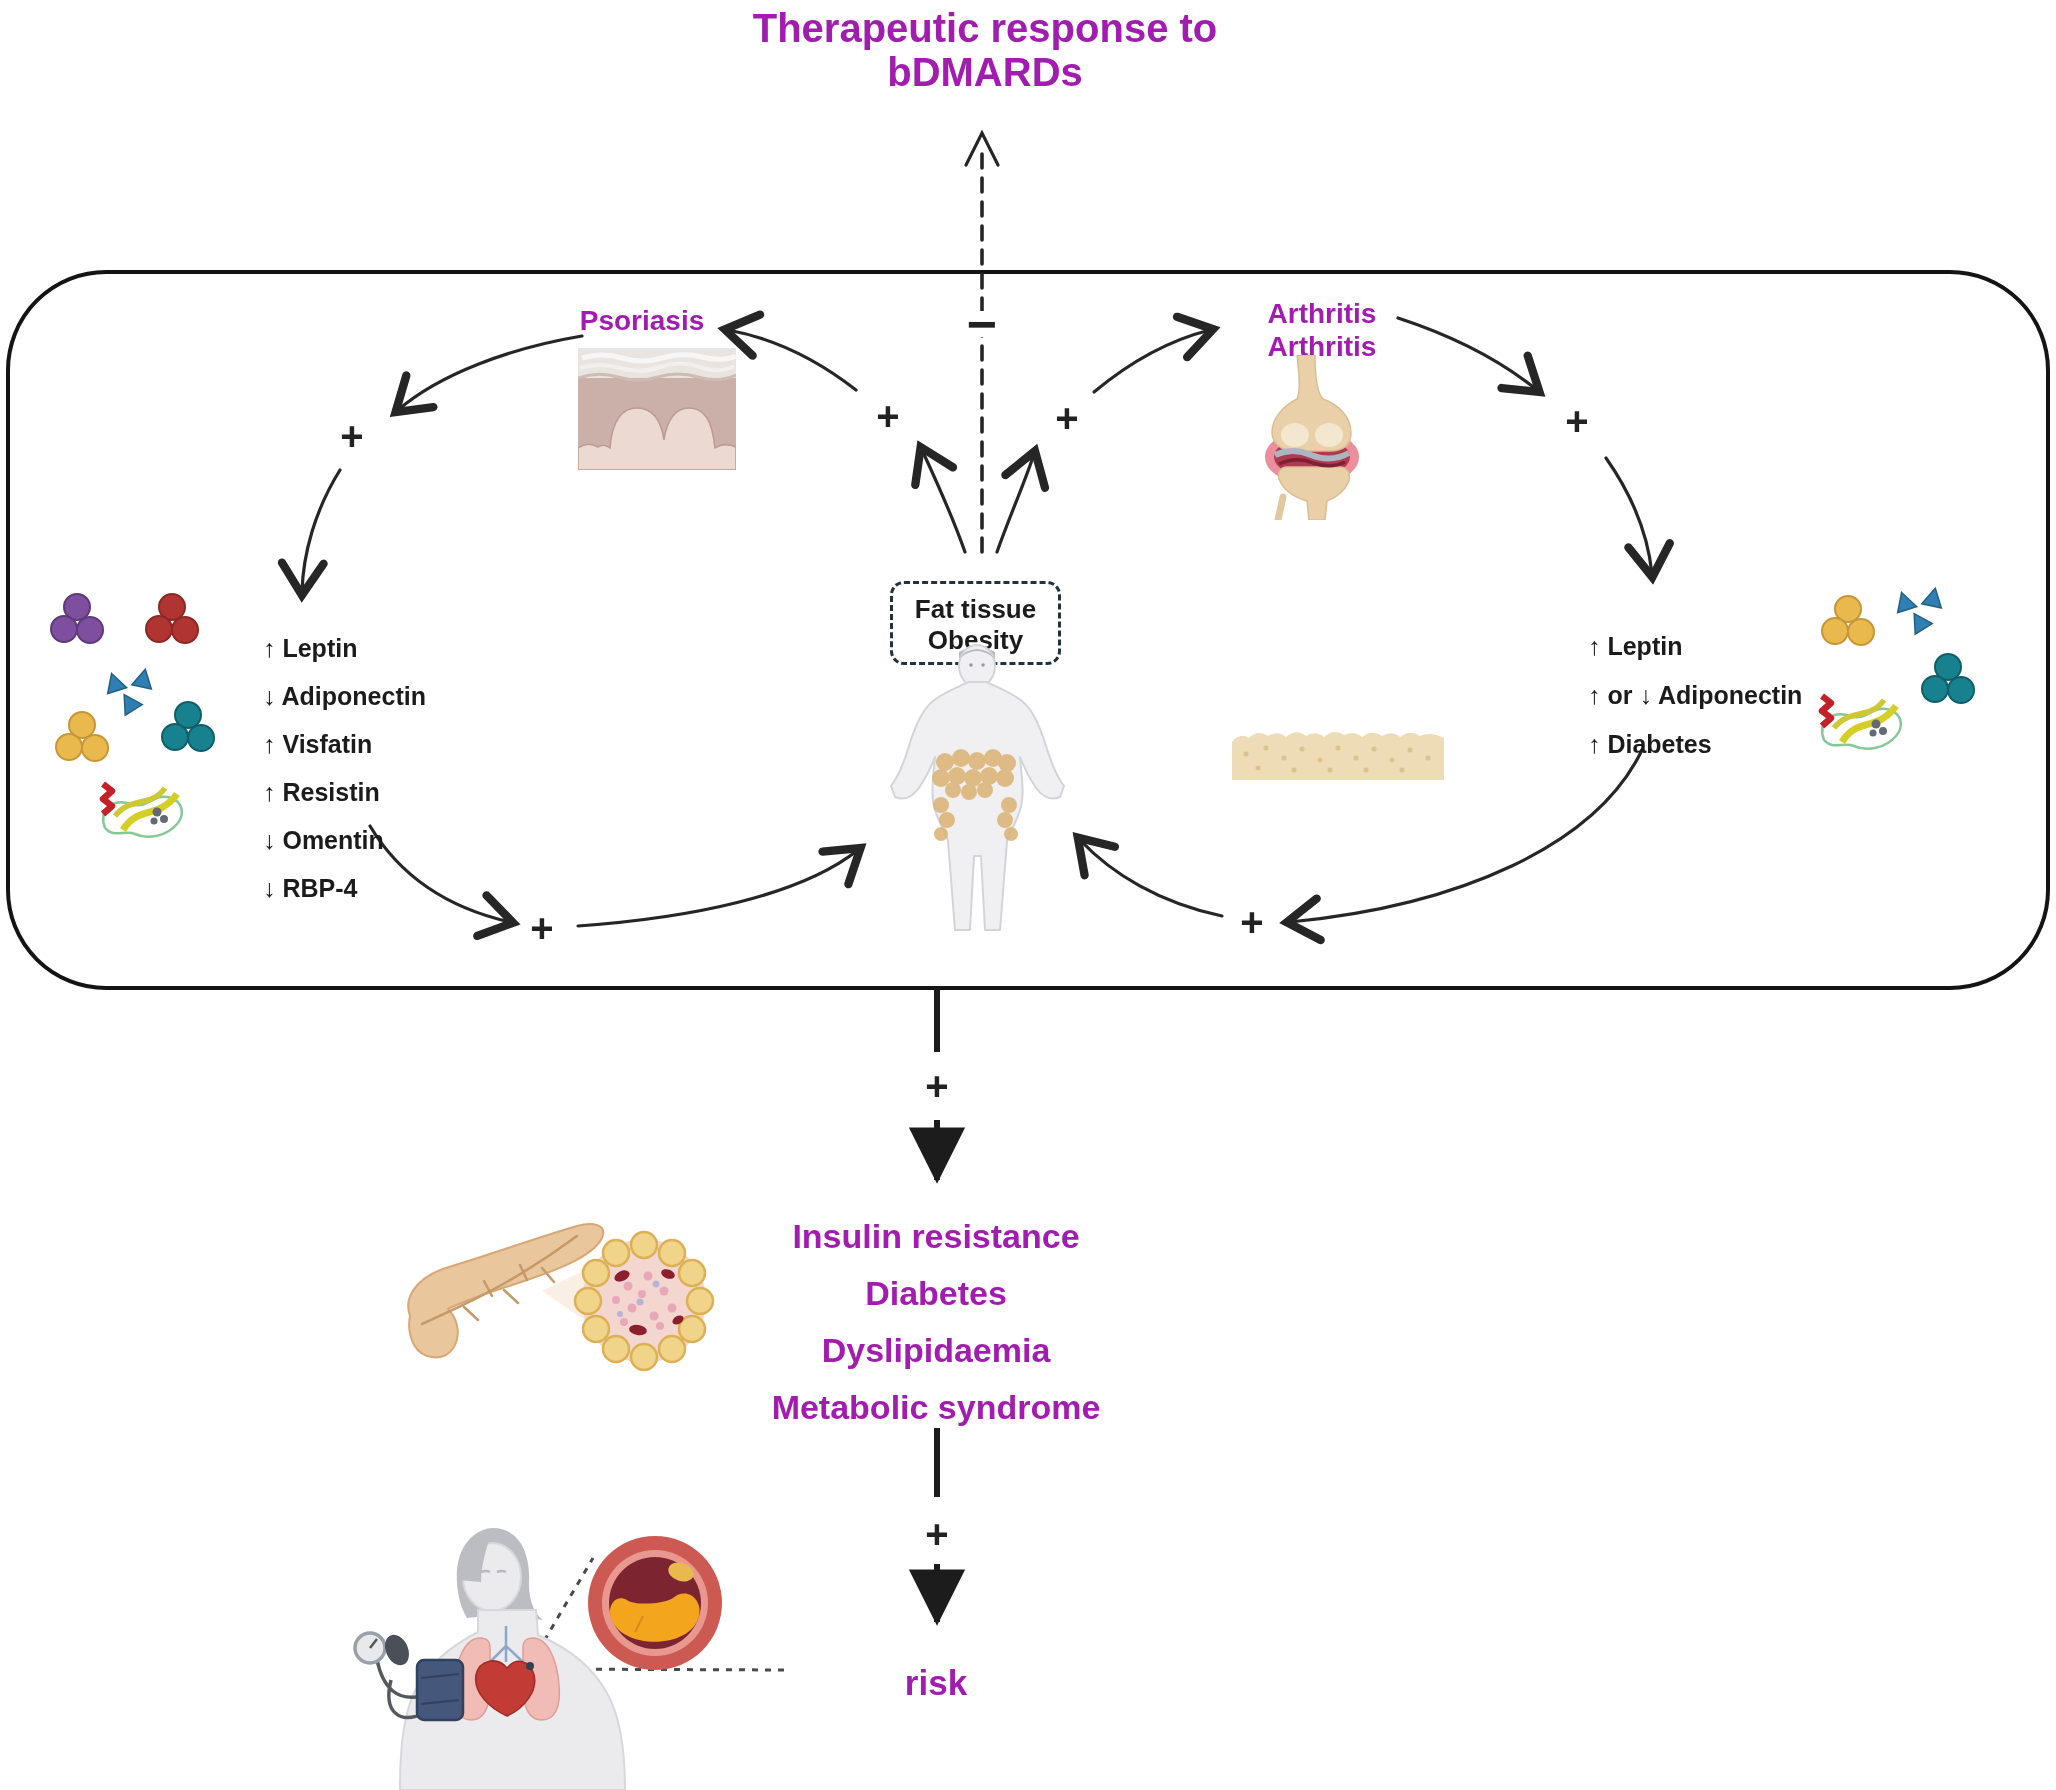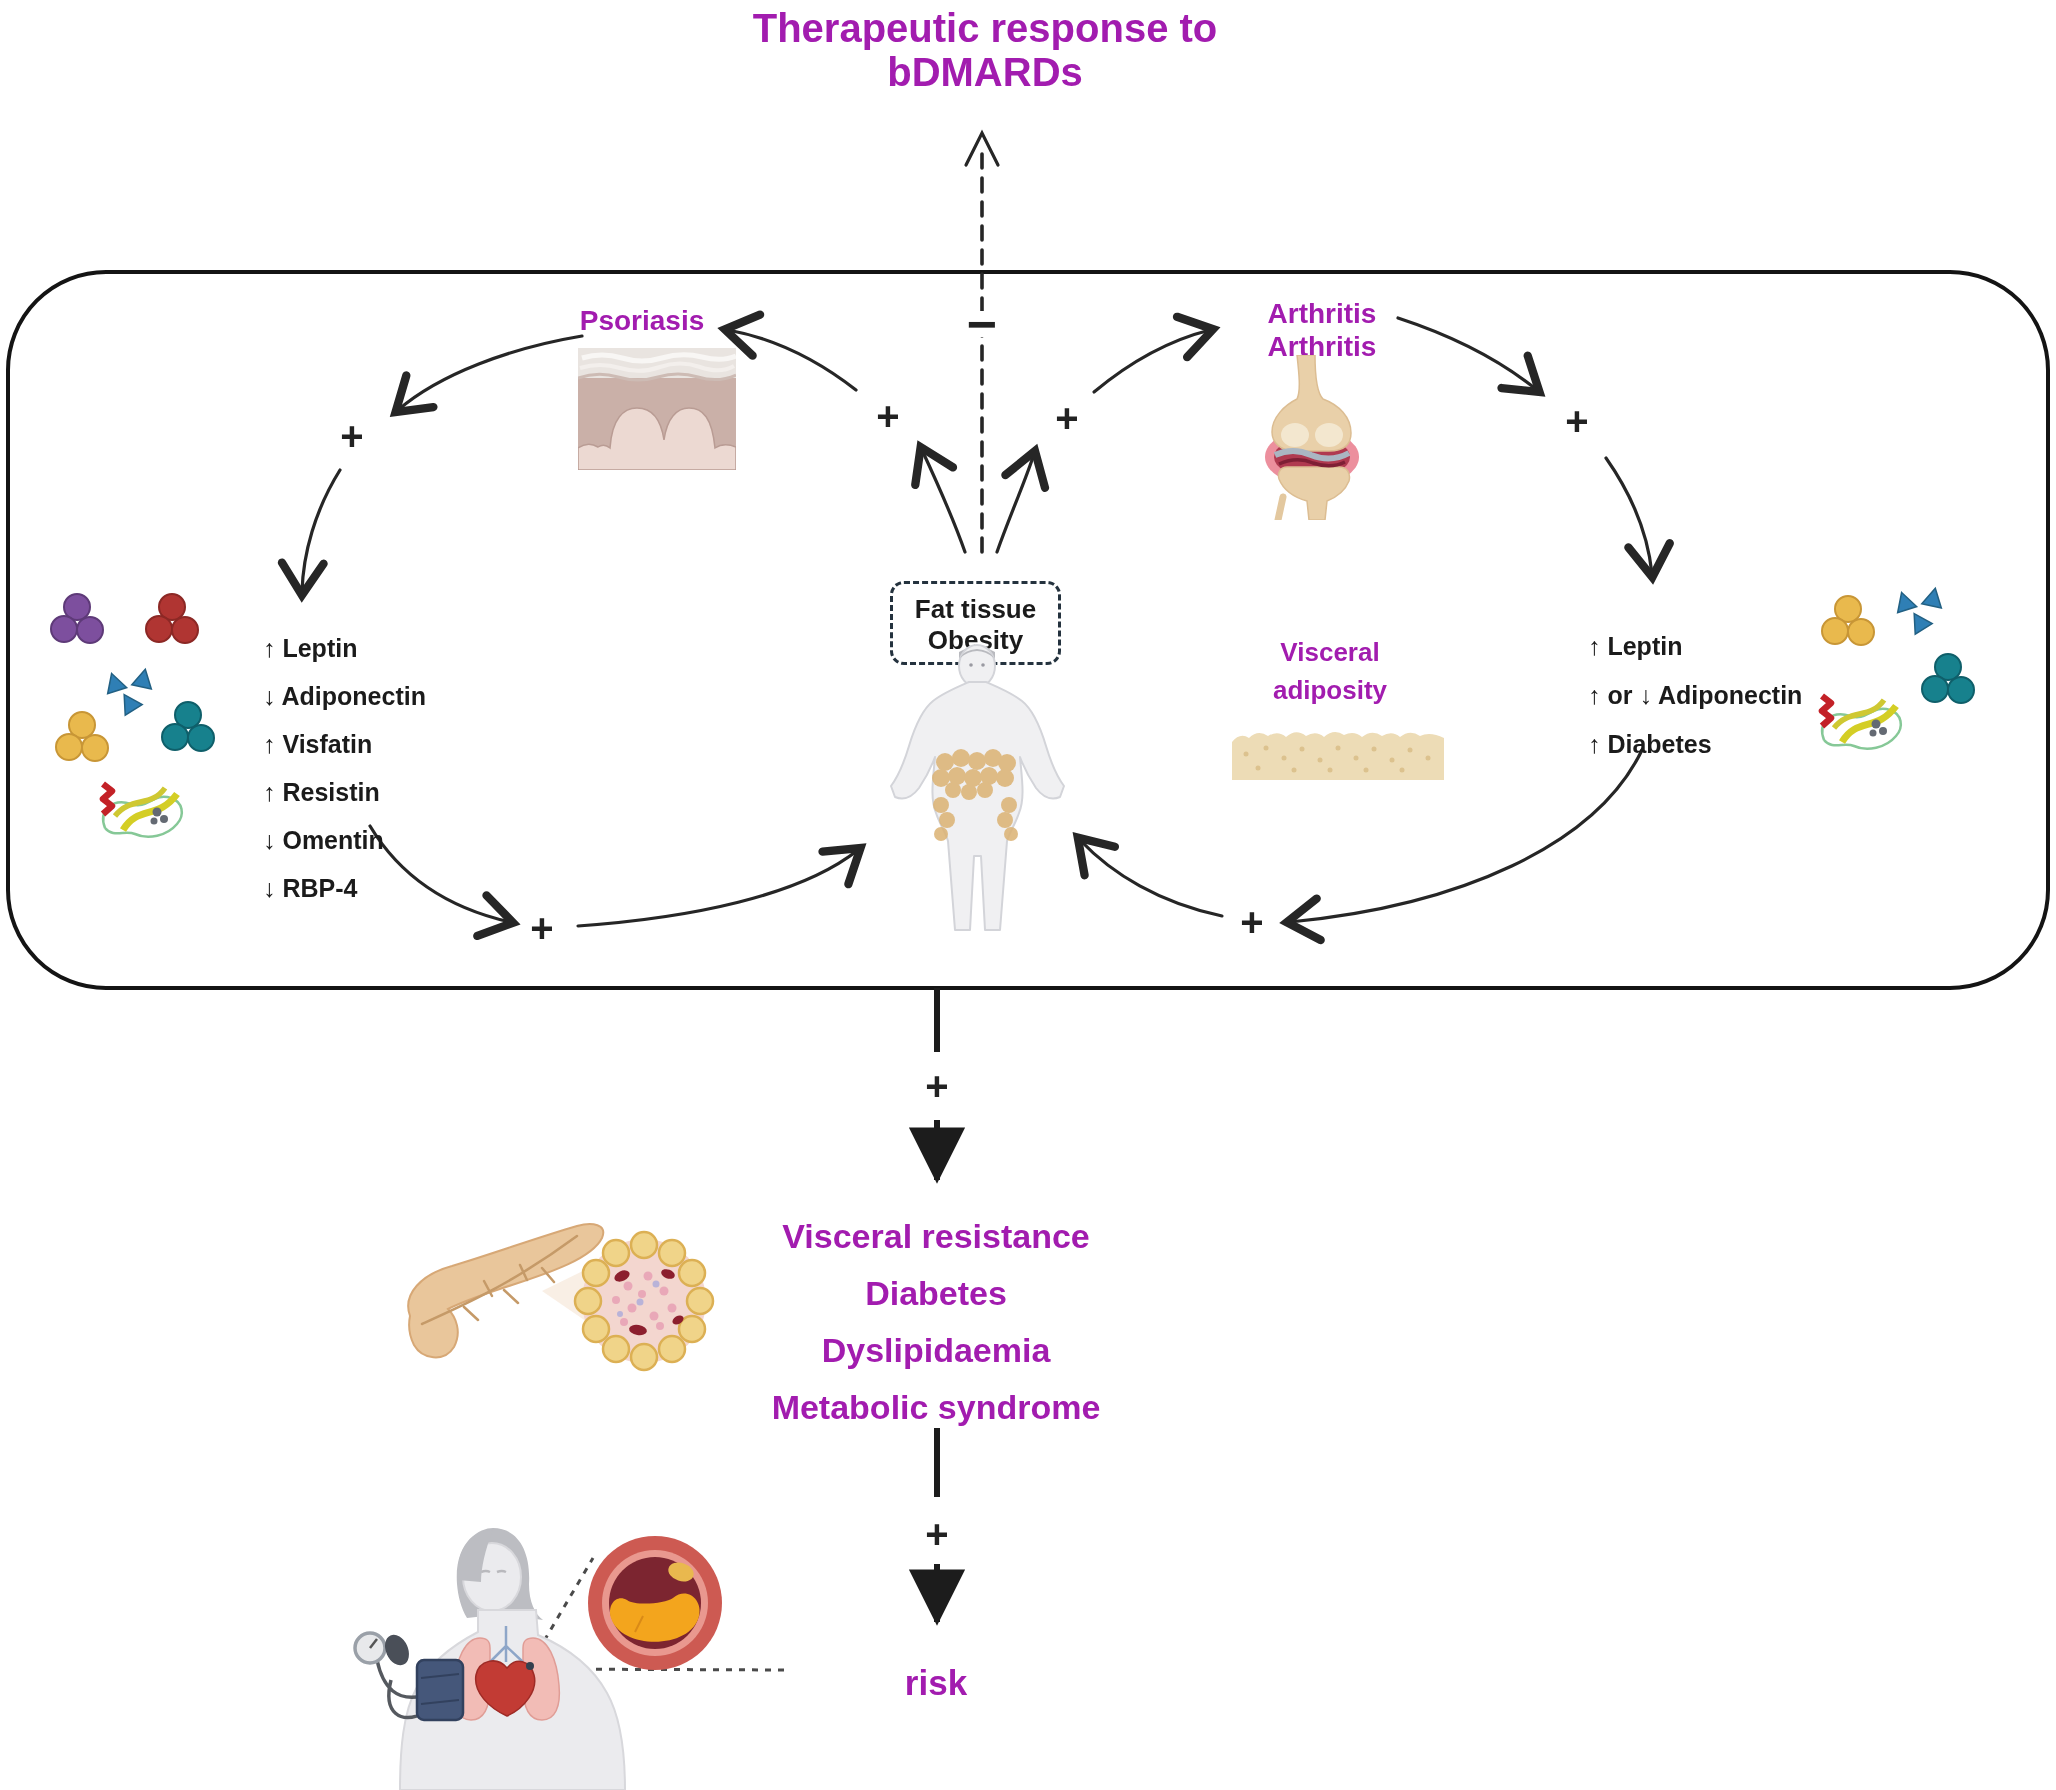--- a/index.html
+++ b/index.html
@@ -99,42 +99,38 @@
   <div class="abs lbl node" style="left:1222px;top:297px;width:200px;">
     <div>Arthritis</div>
     <div>Arthritis</div>
   </div>
 
   <div class="abs fatbox" style="left:890px;top:555px;width:165px;height:68px;">
     <div>Fat tissue</div>
     <div>Obesity</div>
   </div>
 
-  <div class="abs lbl" style="left:1230px;top:633px;width:200px;font-size:26px;line-height:38px;">
-    <div>Visceral</div>
-    <div>adiposity</div>
-  </div>
 
   <div class="abs adipo" style="left:263px;top:616px;">
       <div>↑ Leptin</div>
       <div>↓ Adiponectin</div>
       <div>↑ Visfatin</div>
       <div>↑ Resistin</div>
       <div>↓ Omentin</div>
       <div>↓ RBP-4</div>
     </div>
 
   <div class="abs adipo right" style="left:1588px;top:614px;">
       <div>↑ Leptin</div>
       <div>↑ or ↓ Adiponectin</div>
       <div>↑ Diabetes</div>
     </div>
 
   <div class="abs lbl outcome" style="left:636px;top:1208px;width:600px;">
-      <div>Visceral resistance</div>
+      <div>Insulin resistance</div>
       <div>Diabetes</div>
       <div>Dyslipidaemia</div>
       <div>Metabolic syndrome</div>
     </div>
 
   <div class="abs lbl cardio" style="left:736px;top:1656px;width:400px;">
     <div>risk</div>
   </div>
 
   <div class="abs sign minus" style="left:963px;top:311px;">−</div>

